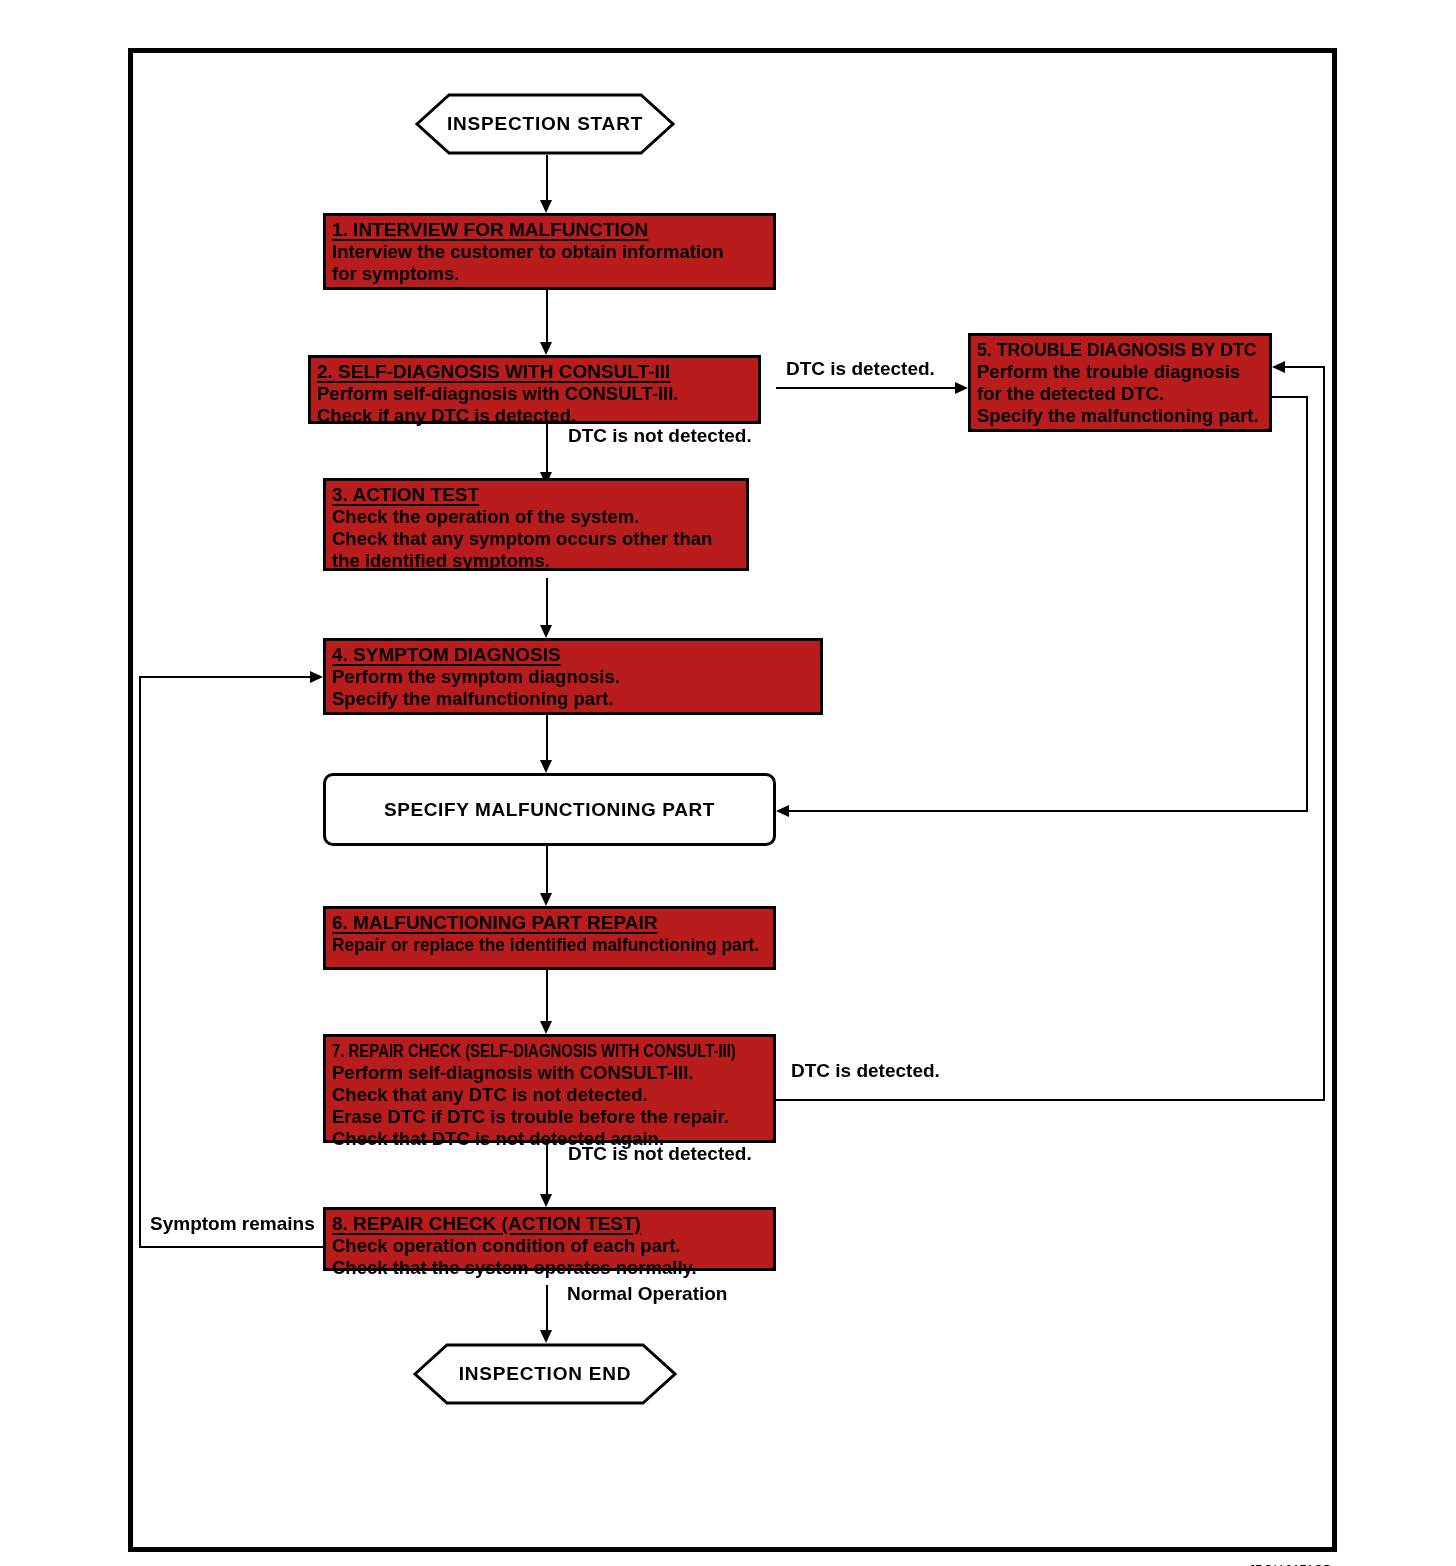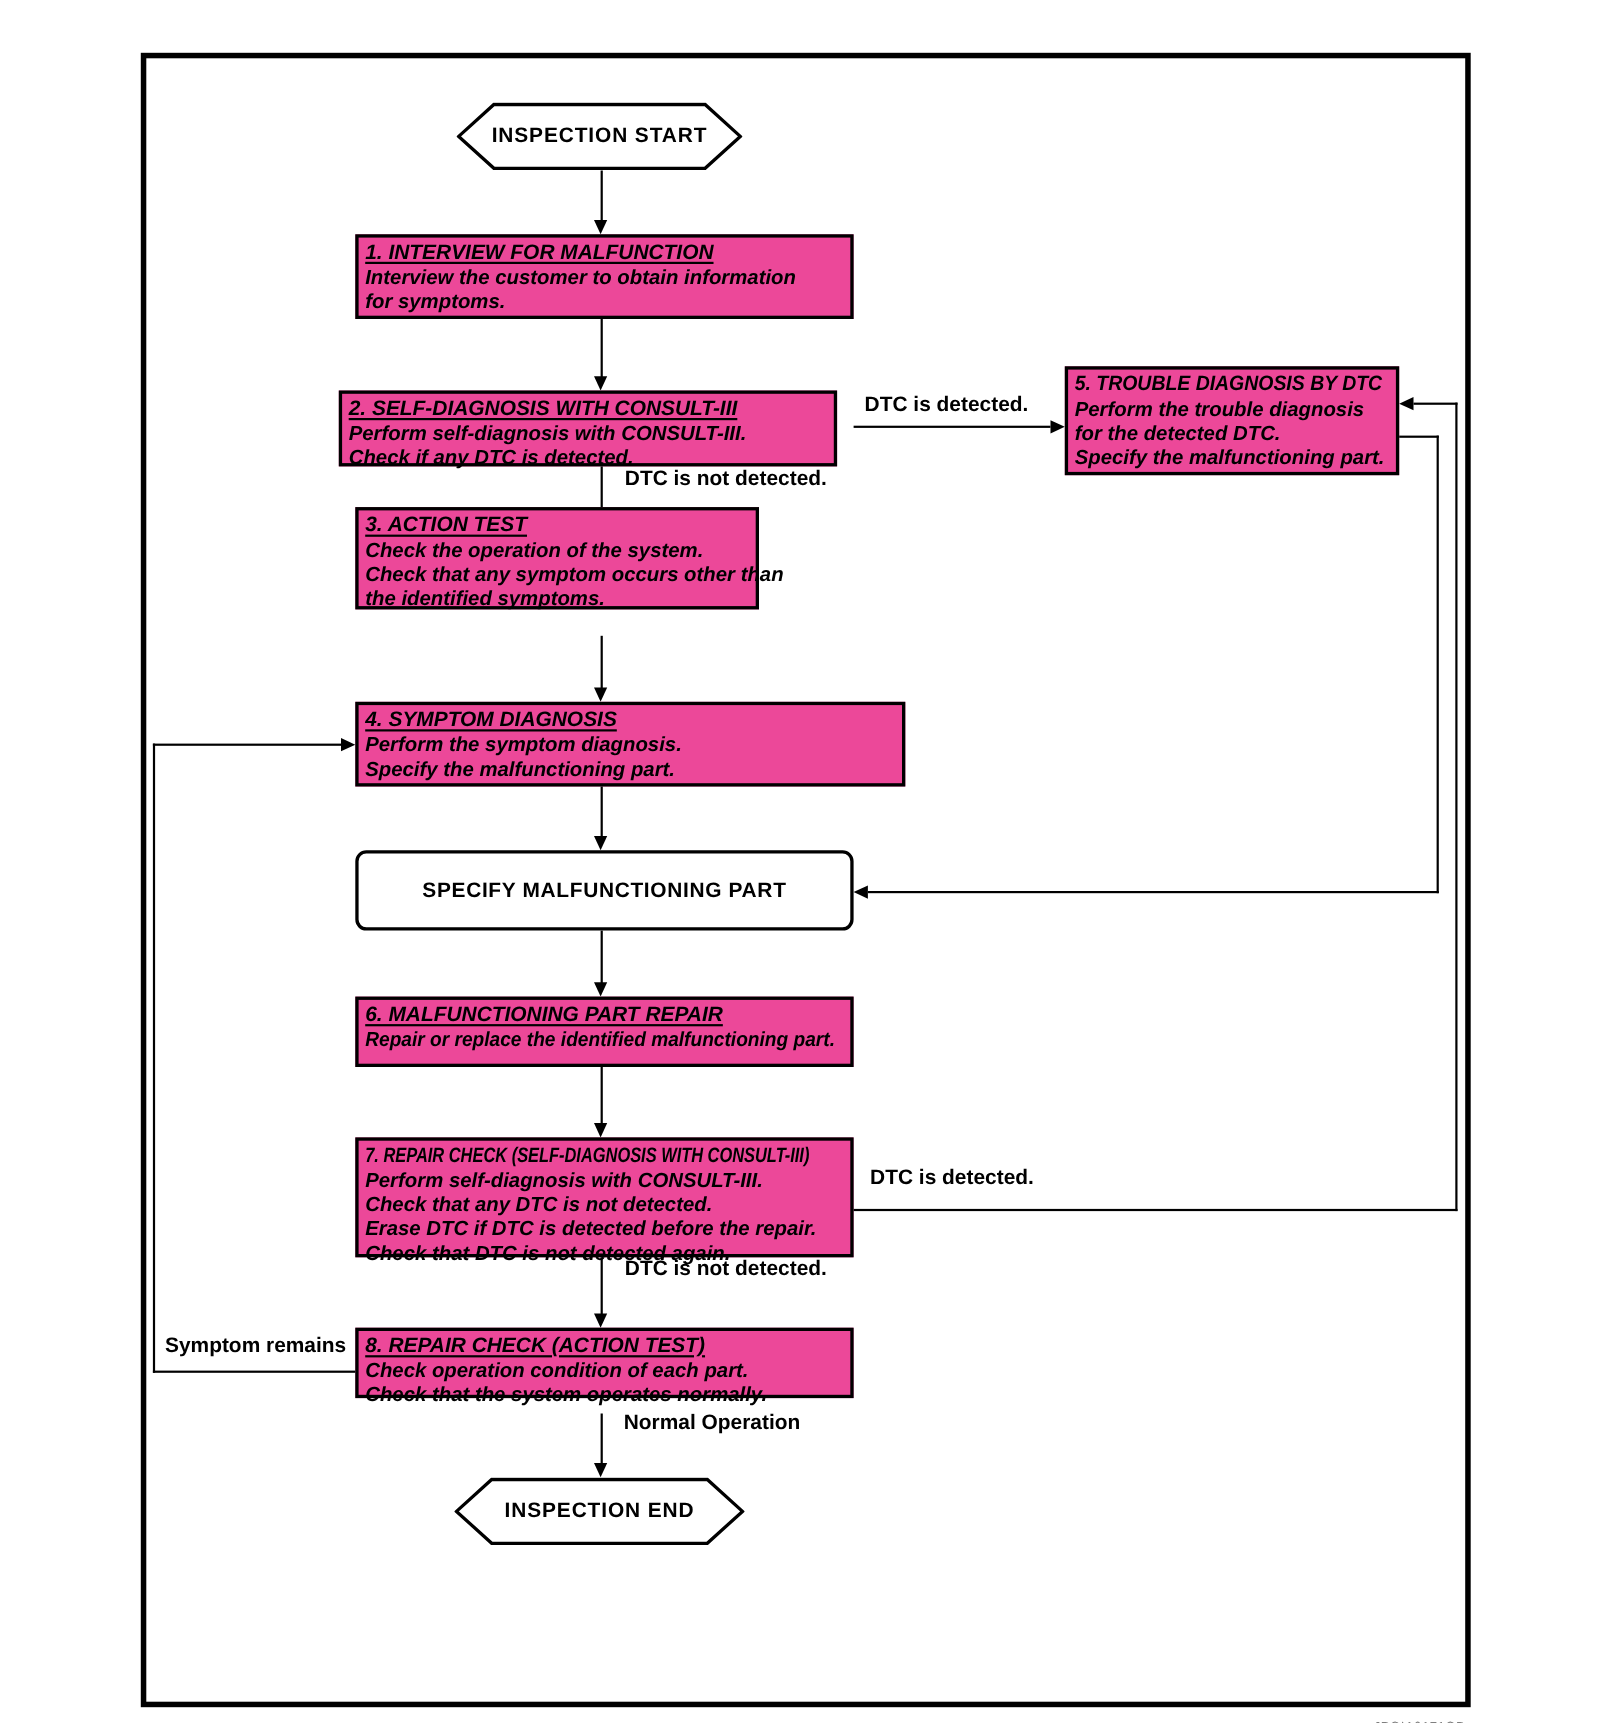--- a/index.html
+++ b/index.html
@@ -7,23 +7,22 @@
     width:1456px;height:1566px;position:relative;overflow:hidden;
     font-family:"Liberation Sans","DejaVu Sans",sans-serif;
     color:#000;
     -webkit-font-smoothing:antialiased;
   }
   .abs{position:absolute;}
   
   .frame{border:5px solid #000;box-sizing:border-box;background:#fff;}
   
   .fbox{
-    border:3px solid #000;box-sizing:border-box;background:#ec4899;
+    border:3px solid #000;box-sizing:border-box;background:#b91c1c;
     padding:3px 6px 0 6px;
-    font-style:italic;
   }
   .fbox .title{
     font-size:19px;font-weight:bold;line-height:22px;white-space:nowrap;
     text-decoration:underline;text-decoration-thickness:2px;text-underline-offset:3px;
   }
   .fbox .line{
     font-size:18.5px;font-weight:bold;line-height:22px;white-space:nowrap;
   }
   .cond78{display:inline-block;transform:scaleX(0.785);transform-origin:0 50%;}
   .cond93{display:inline-block;transform:scaleX(0.93);transform-origin:0 50%;}
@@ -90,21 +89,21 @@
   <div class="line">Perform the trouble diagnosis</div>
   <div class="line">for the detected DTC.</div>
   <div class="line">Specify the malfunctioning part.</div>
 </div>
 
 <div class="abs elabel" style="left:568px;top:426px;">DTC is not detected.</div>
 
 <div class="abs vline" style="left:546px;top:424px;height:49px;"></div>
 <div class="abs head-down" style="left:540px;top:472px;"></div>
 
-<div class="abs fbox" style="left:323px;top:461px;width:367px;height:93px;">
+<div class="abs fbox" style="left:323px;top:478px;width:426px;height:93px;">
   <div class="title">3. ACTION TEST</div>
   <div class="line">Check the operation of the system.</div>
   <div class="line">Check that any symptom occurs other than</div>
   <div class="line">the identified symptoms.</div>
 </div>
 
 <div class="abs vline" style="left:546px;top:578px;height:48px;"></div>
 <div class="abs head-down" style="left:540px;top:625px;"></div>
 
 <div class="abs fbox" style="left:323px;top:638px;width:500px;height:77px;">
@@ -128,21 +127,21 @@
   <div class="line"><span class="squeeze">Repair or replace the identified malfunctioning part.</span></div>
 </div>
 
 <div class="abs vline" style="left:546px;top:970px;height:52px;"></div>
 <div class="abs head-down" style="left:540px;top:1021px;"></div>
 
 <div class="abs fbox" style="left:323px;top:1034px;width:453px;height:109px;">
   <div class="title"><span class="cond78">7. REPAIR CHECK (SELF-DIAGNOSIS WITH CONSULT-III)</span></div>
   <div class="line">Perform self-diagnosis with CONSULT-III.</div>
   <div class="line">Check that any DTC is not detected.</div>
-  <div class="line">Erase DTC if DTC is detected before the repair.</div>
+  <div class="line">Erase DTC if DTC is trouble before the repair.</div>
   <div class="line">Check that DTC is not detected again.</div>
 </div>
 
 <div class="abs elabel" style="left:791px;top:1061px;">DTC is detected.</div>
 <div class="abs hline" style="left:776px;top:1099px;width:549px;"></div>
 <div class="abs vline" style="left:1323px;top:366px;height:735px;"></div>
 <div class="abs hline" style="left:1285px;top:366px;width:40px;"></div>
 <div class="abs head-left" style="left:1272px;top:361px;"></div>
 
 <div class="abs hline" style="left:1272px;top:396px;width:36px;"></div>

